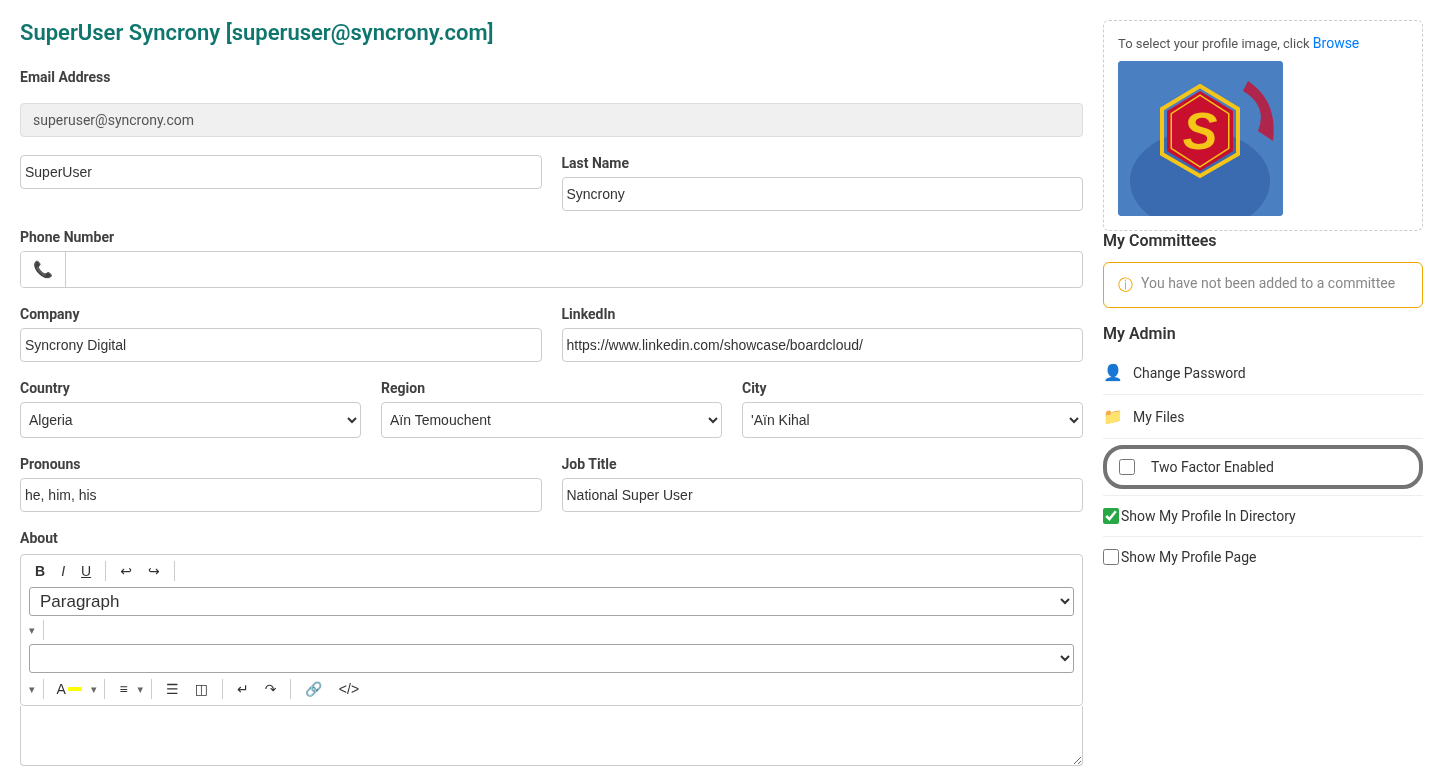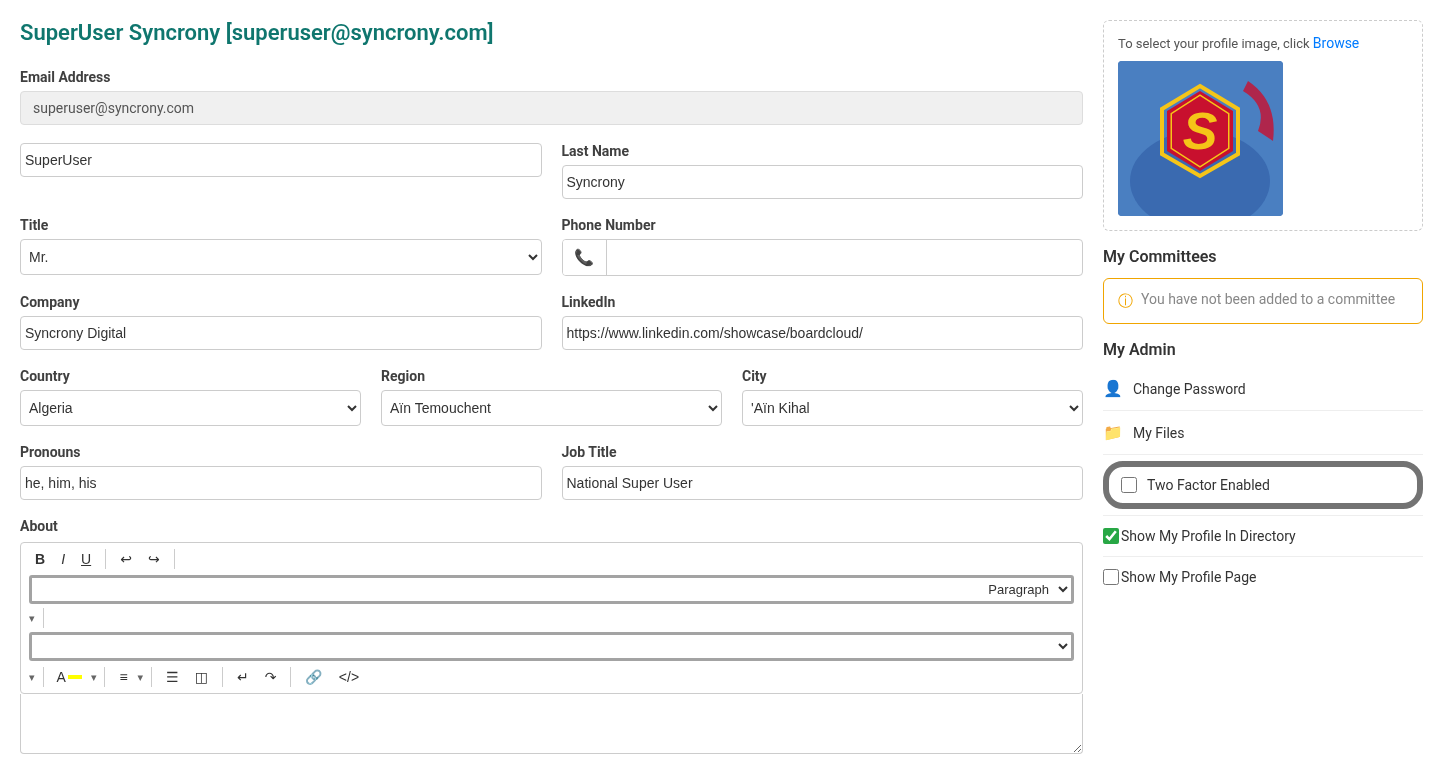--- a/index.html
+++ b/index.html
@@ -16,73 +16,63 @@
       border: 1px solid #ccc; border-radius: 4px; padding: 8px 4px; font-size: 14px; color: #333; background: #fff; width: 100%;
     }
     .email-display { background: #f0f0f0; border: 1px solid #ddd; border-radius: 4px; padding: 8px 12px; font-size: 14px; color: #555; }
     .phone-input-wrapper { display: flex; align-items: center; border: 1px solid #ccc; border-radius: 4px; overflow: hidden; }
     .phone-icon-btn { background: #fff; border: none; border-right: 1px solid #ccc; padding: 8px 12px; cursor: pointer; font-size: 16px; }
     .phone-input-wrapper input { border: none; flex: 1; padding: 8px 12px; font-size: 14px; }
     select { appearance: auto; }
     .toolbar { display: flex; align-items: center; gap: 4px; border: 1px solid #ccc; border-radius: 4px; padding: 4px 8px; flex-wrap: wrap; }
     .toolbar-btn { background: none; border: none; cursor: pointer; padding: 4px 6px; font-size: 14px; color: #333; border-radius: 3px; }
     .toolbar-separator { width: 1px; height: 20px; background: #ccc; margin: 0 4px; }
-    .toolbar-select { border: 3px solid #a3a3a3; border-radius: 3px; padding: 3px 6px; font-size: 13px; cursor: pointer; text-align: right; }
+    .toolbar-select { border: 1px solid #a3a3a3; border-radius: 3px; padding: 3px 6px; font-size: 17px; cursor: pointer; }
     
-    .sidebar-card { border: 1px dashed #ccc; border-radius: 6px; padding: 14px; margin-bottom: 16px; }
+    .sidebar-card { border: 1px dashed #ccc; border-radius: 6px; padding: 14px; margin-bottom: 0; }
     .browse-link { color: #007bff; text-decoration: none; font-size: 14px; }
     .profile-img-placeholder { width: 165px; height: 155px; background: #4a7fc1; border-radius: 4px; display: flex; align-items: center; justify-content: center; position: relative; overflow: hidden; }
     .section-title { font-size: 16px; font-weight: 600; color: #333; margin-bottom: 12px; }
     .committees-box { border: 1px solid #f0a500; border-radius: 6px; padding: 12px 14px; display: flex; align-items: flex-start; gap: 8px; color: #888; font-size: 14px; }
     .info-icon { color: #f0a500; font-size: 15px; flex-shrink: 0; margin-top: 1px; }
     .my-admin-section { margin-top: 16px; }
     .admin-item { display: flex; align-items: center; gap: 10px; padding: 8px 0; color: #333; font-size: 14px; cursor: pointer; }
     .divider { border: none; border-top: 1px solid #eee; margin: 4px 0; }
-    .two-factor-row { display: flex; align-items: flex-end; gap: 10px; padding: 10px 12px; border: 6px solid #737373; border-radius: 20px; margin: 6px 0; cursor: pointer; }
+    .two-factor-row { display: flex; align-items: flex-end; gap: 16px; padding: 10px 12px; border: 4px solid #737373; border-radius: 20px; margin: 6px 0; cursor: pointer; }
     .checkbox-item { display: flex; align-items: center; gap: 2px; padding: 8px 0; font-size: 14px; color: #333; cursor: pointer; }
     input[type="checkbox"] { width: 16px; height: 16px; cursor: pointer; }
     input[type="checkbox"].checked-green { accent-color: #28a745; }
     .about-section label { font-weight: 700; display: block; margin-bottom: 8px; }
   </style>
 </head>
 <body>
 
 <div class="page-wrapper">
 
   <div class="main-content">
     <h1 class="page-title">SuperUser Syncrony [superuser@syncrony.com]</h1>
 
     <div class="form-section">
       <label class="field-label">Email Address</label>
-      <div style="margin-top:6px;">
+      <div style="margin-top:18px;">
         <div class="email-display">superuser@syncrony.com</div>
       </div>
     </div>
 
     <div class="form-row">
       <div class="form-group">
         <input type="text" value="SuperUser" style="">
       </div>
       <div class="form-group">
         <label class="field-label">Last Name</label>
         <input type="text" value="Syncrony" style="">
       </div>
     </div>
 
     <div class="form-row">
-      <div class="form-group">
-        <label class="field-label">Title</label>
-        <select>
-          <option>Mr.</option>
-          <option>Mrs.</option>
-          <option>Ms.</option>
-          <option>Dr.</option>
-          <option>Prof.</option>
-        </select>
-      </div>
       <div class="form-group">
         <label class="field-label">Phone Number</label>
         <div class="phone-input-wrapper">
           <button class="phone-icon-btn">📞</button>
           <input type="text" style="border: none; outline: none;">
         </div>
       </div>
     </div>
 
     <div class="form-row">

